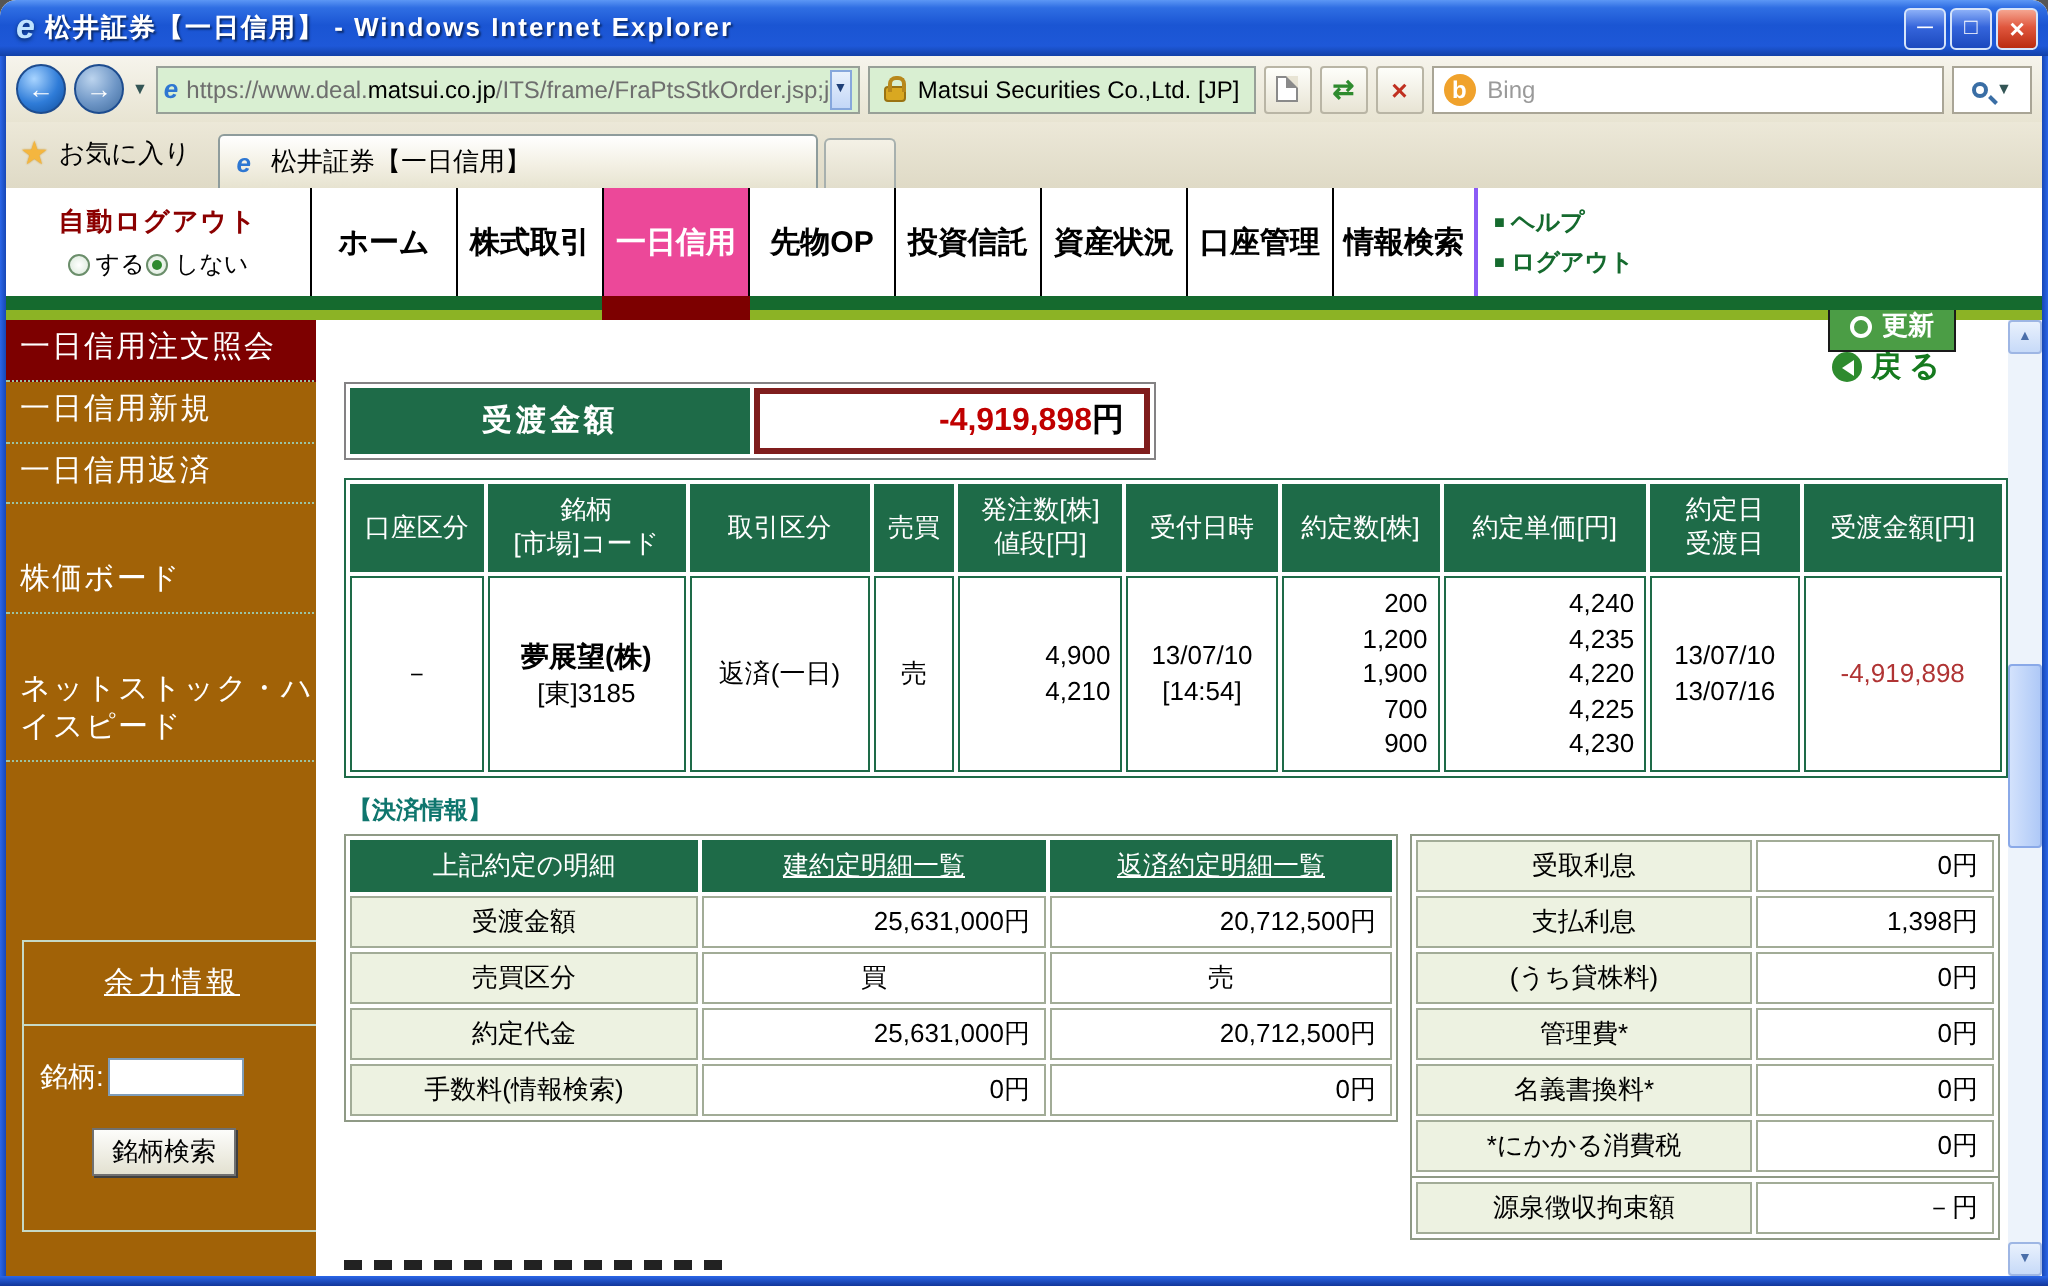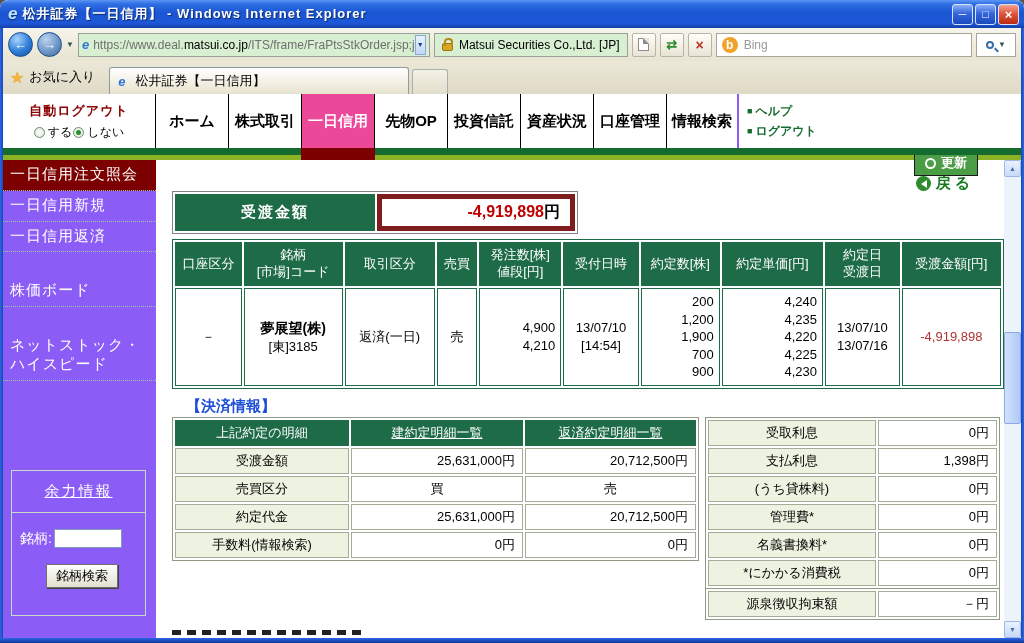--- a/index.html
+++ b/index.html
@@ -81,21 +81,21 @@
   .navtab.active { background:#ec4899; color:#fff; }
   .navtab.active::after { content:''; position:absolute; top:100%; left:-1px; right:-1px; height:12px; background:#7D0000; z-index:7; }
   .navlinks { display:flex; flex-direction:column; justify-content:center; gap:3px; padding-left:8px;
     font-size:12px; font-weight:bold; color:#156A2E; }
   .navlink { display:flex; align-items:center; gap:3px; cursor:pointer; }
   .bullet { font-size:9px; }
   .strip1 { height:7px; background:#156A2E; position:relative; z-index:6; }
   .strip2 { height:5px; background:#8CB325; position:relative; z-index:1; }
 
   
-  .sidebar { position:absolute; left:0; top:66px; bottom:0; width:153px; background:#8b5cf6; color:#fff; }
+  .sidebar { position:absolute; left:0; top:66px; bottom:0; width:168px; background:#a16207; color:#fff; }
   .sbitem { font-size:15px; padding:5px 4px 6px 7px; border-bottom:1px dotted #9CC3A4; letter-spacing:1px; cursor:pointer; line-height:1.25; }
   .sbitem.active { background:#7D0000; }
   .sbitem.gap { margin-top:24px; }
   .yoryoku { position:absolute; left:8px; right:10px; top:310px; height:146px; border:1px solid #C6D9C6; }
   .yor-title { height:42px; display:flex; align-items:center; justify-content:center; border-bottom:1px solid #C6D9C6;
     font-size:15px; text-decoration:underline; cursor:pointer; letter-spacing:2px; }
   .yor-body { padding:16px 0 0 8px; }
   .symrow { font-size:14px; display:flex; align-items:center; gap:2px; }
   .symrow input { width:68px; height:19px; border:1px solid #7F9DB9; background:#fff; }
   .xp-btn { margin:16px 0 0 26px; font-size:13px; padding:2px 9px; color:#000;
@@ -111,34 +111,34 @@
   .backlink { position:absolute; top:14px; right:30px; display:flex; align-items:center; gap:5px;
     color:#157A1E; font-weight:bold; font-size:15px; letter-spacing:4px; cursor:pointer; }
   .gcircle { width:15px; height:15px; border-radius:50%; background:#2E8B2E; display:flex; align-items:center; justify-content:center; }
   .tri-left { width:0; height:0; border:4px solid transparent; border-right:6px solid #fff; margin-left:-3px; }
 
   table { border-collapse:separate; border-spacing:2px; background:#fff; }
 
   .settlebox { position:absolute; left:14px; top:31px; border:1px solid #848284; }
   .settlebox td.green { width:200px; background:#1E6B48; color:#fff; font-weight:bold; font-size:15px;
     text-align:center; padding:4px 0; letter-spacing:2px; }
-  .settlebox td.amount { width:198px; border:5px solid #7f1d1d; text-align:right; padding:3px 10px;
+  .settlebox td.amount { width:198px; border:3px solid #7f1d1d; text-align:right; padding:3px 10px;
     font-size:16px; font-weight:bold; }
   .amount .num { color:#C00000; } .amount .unit { color:#000; }
 
   .order { position:absolute; left:14px; top:79px; border:1px solid #1E6B48; table-layout:fixed; }
   .order th { background:#1E6B48; color:#fff; font-weight:normal; font-size:13px; padding:4px 1px; line-height:1.3; height:44px; }
   .order td { border:1px solid #1E6B48; font-size:13px; height:96px; vertical-align:middle;
     padding:4px 5px; line-height:1.35; background:#fff; }
   .order td.c-center { text-align:center; }
   .order td.c-right { text-align:right; }
   .stock-name { font-weight:bold; font-size:14px; }
   .order td.red { color:#B03434; text-align:center; }
 
-  .sec-heading { position:absolute; left:28px; top:237px; font-size:15px; font-weight:bold; color:#1d4ed8; }
+  .sec-heading { position:absolute; left:16px; top:237px; font-size:12px; font-weight:bold; color:#0f766e; }
 
   .grid { border:1px solid #8F9A86; table-layout:fixed; }
   .grid th { background:#1E6B48; color:#fff; font-weight:normal; font-size:13px; padding:4px 0; height:20px; }
   .grid th.linkish { text-decoration:underline; cursor:pointer; }
   .grid td { border:1px solid #A2AC97; font-size:13px; padding:3px 7px; height:20px; }
   .grid td.lbl { background:#EDF2E1; text-align:center; }
   .grid td.val.right { text-align:right; }
   .grid td.val.center { text-align:center; }
   .left-table { position:absolute; left:14px; top:257px; }
   .right-table { position:absolute; left:547px; top:257px; }

